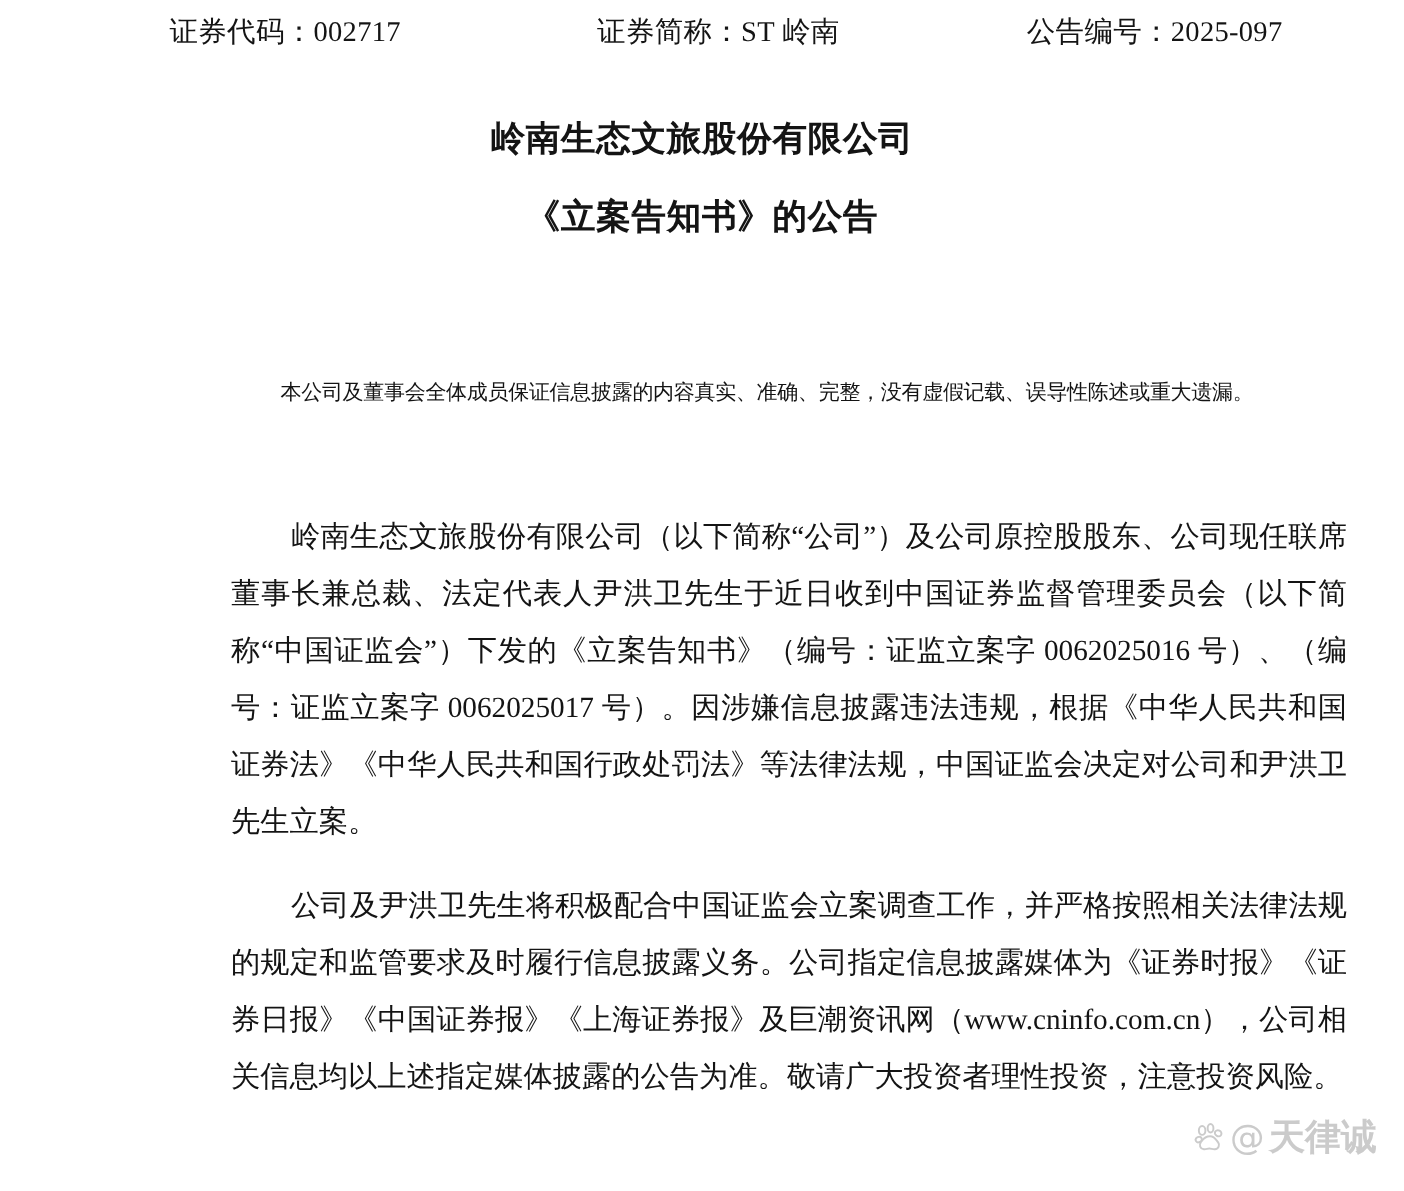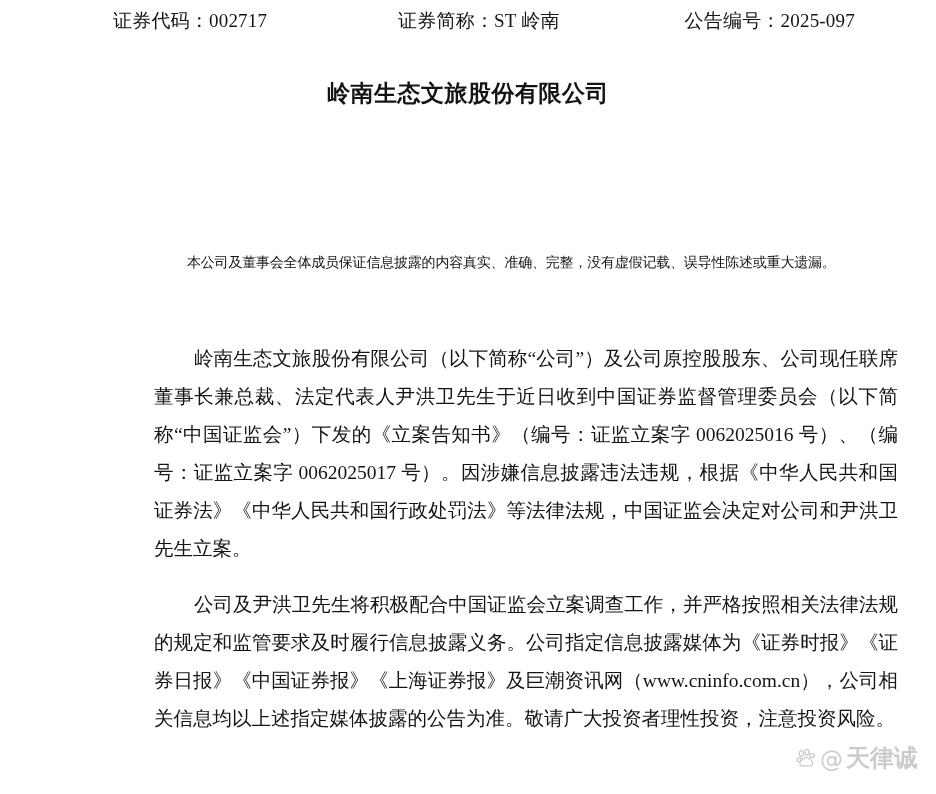--- a/index.html
+++ b/index.html
@@ -49,20 +49,21 @@
     top: 68px;
     width: 776px;
     text-align: center;
   }
   .title-line {
     font-size: 23px;
     font-weight: bold;
     line-height: 52px;
     letter-spacing: 0.5px;
     white-space: nowrap;
+    font-family: Liberation Mono, monospace;
   }
 
   
   .statement {
     position: absolute;
     left: 113px;
     top: 243px;
     width: 744px;
     font-family: "DejaVu Sans", "Liberation Sans", sans-serif;
     font-weight: normal;
@@ -134,20 +135,21 @@
 <div class="page">
 
   <div class="doc-header">
     <span class="hcell">证券代码：002717</span>
     <span class="hcell mid">证券简称：ST 岭南</span>
     <span class="hcell">公告编号：2025-097</span>
   </div>
 
   <div class="title-block">
     <div class="title-line">岭南生态文旅股份有限公司</div>
+    <div class="title-line">《立案告知书》的公告</div>
   </div>
 
   <div class="statement">本公司及董事会全体成员保证信息披露的内容真实、准确、完整，没有虚假记载、误导性陈述或重大遗漏。</div>
 
   <div class="body-block">
     <p class="para">岭南生态文旅股份有限公司（以下简称“公司”）及公司原控股股东、公司现任联席董事长兼总裁、法定代表人尹洪卫先生于近日收到中国证券监督管理委员会（以下简称“中国证监会”）下发的《立案告知书》（编号：证监立案字 0062025016 号）、（编号：证监立案字 0062025017 号）。因涉嫌信息披露违法违规，根据《中华人民共和国证券法》《中华人民共和国行政处罚法》等法律法规，中国证监会决定对公司和尹洪卫先生立案。</p>
     <p class="para">公司及尹洪卫先生将积极配合中国证监会立案调查工作，并严格按照相关法律法规的规定和监管要求及时履行信息披露义务。公司指定信息披露媒体为《证券时报》《证券日报》《中国证券报》《上海证券报》及巨潮资讯网（www.cninfo.com.cn），公司相关信息均以上述指定媒体披露的公告为准。敬请广大投资者理性投资，注意投资风险。</p>
   </div>
 
   <div class="watermark">

